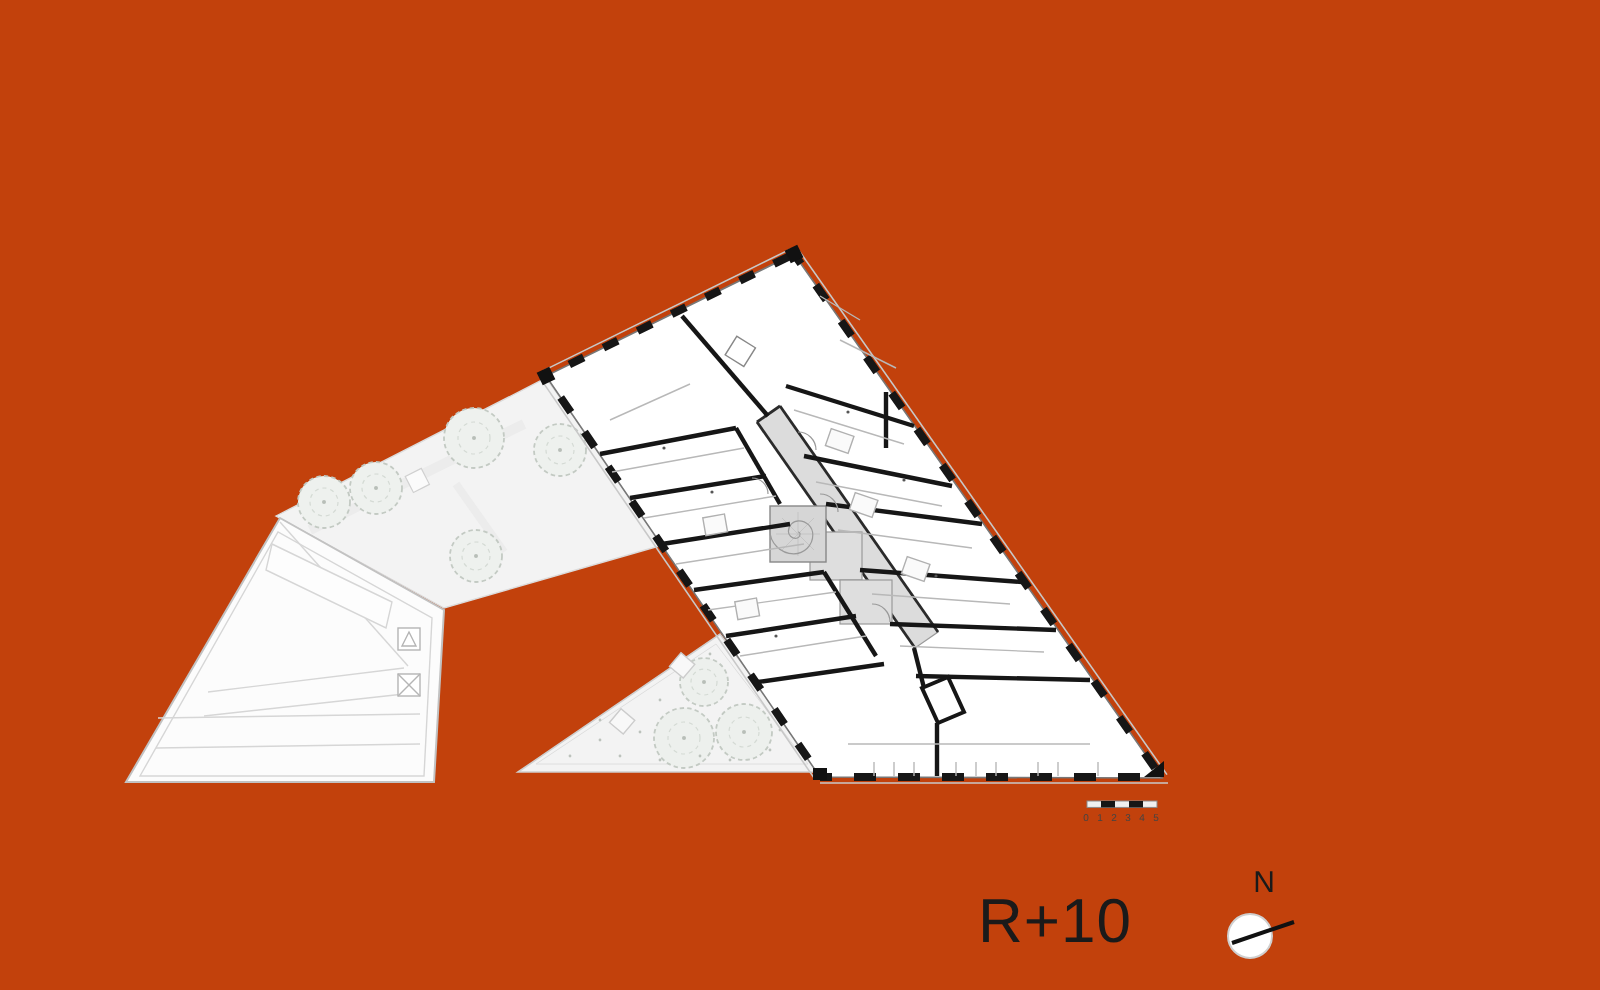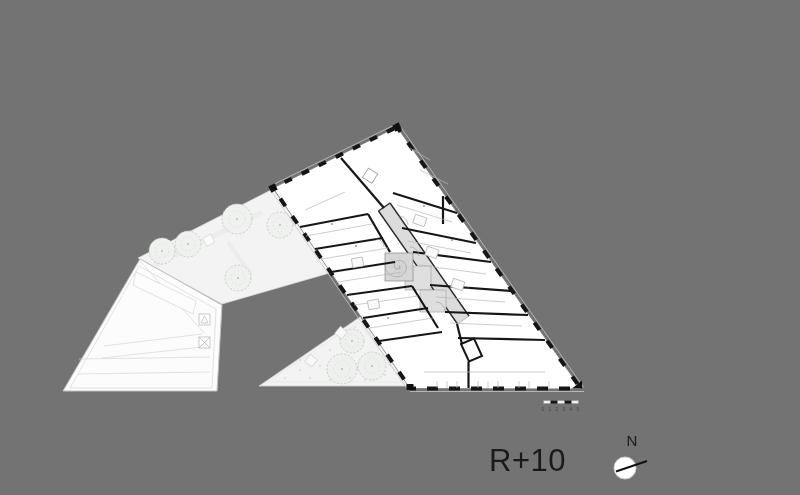--- a/index.html
+++ b/index.html
@@ -1,16 +1,16 @@
 <!DOCTYPE html>
 <html><head>
 <meta charset="utf-8">
 <style>
   html,body{margin:0;padding:0;background:#ffffff;}
-  .stage{position:relative;width:800px;height:495px;background:#737373;overflow:hidden;
+  .stage{position:relative;width:800px;height:495px;background:#c2410c;overflow:hidden;
          font-family:"Liberation Sans", sans-serif;}
   svg{display:block;}
   text{font-family:"Liberation Sans", sans-serif;}
   .floor-label{font-size:31px;fill:#1a1a1a;letter-spacing:0.5px;}
   .north-label{font-size:15px;fill:#1a1a1a;}
   .scale-digit{font-size:5px;fill:#444;}
 </style>
 </head>
 <body>
 

